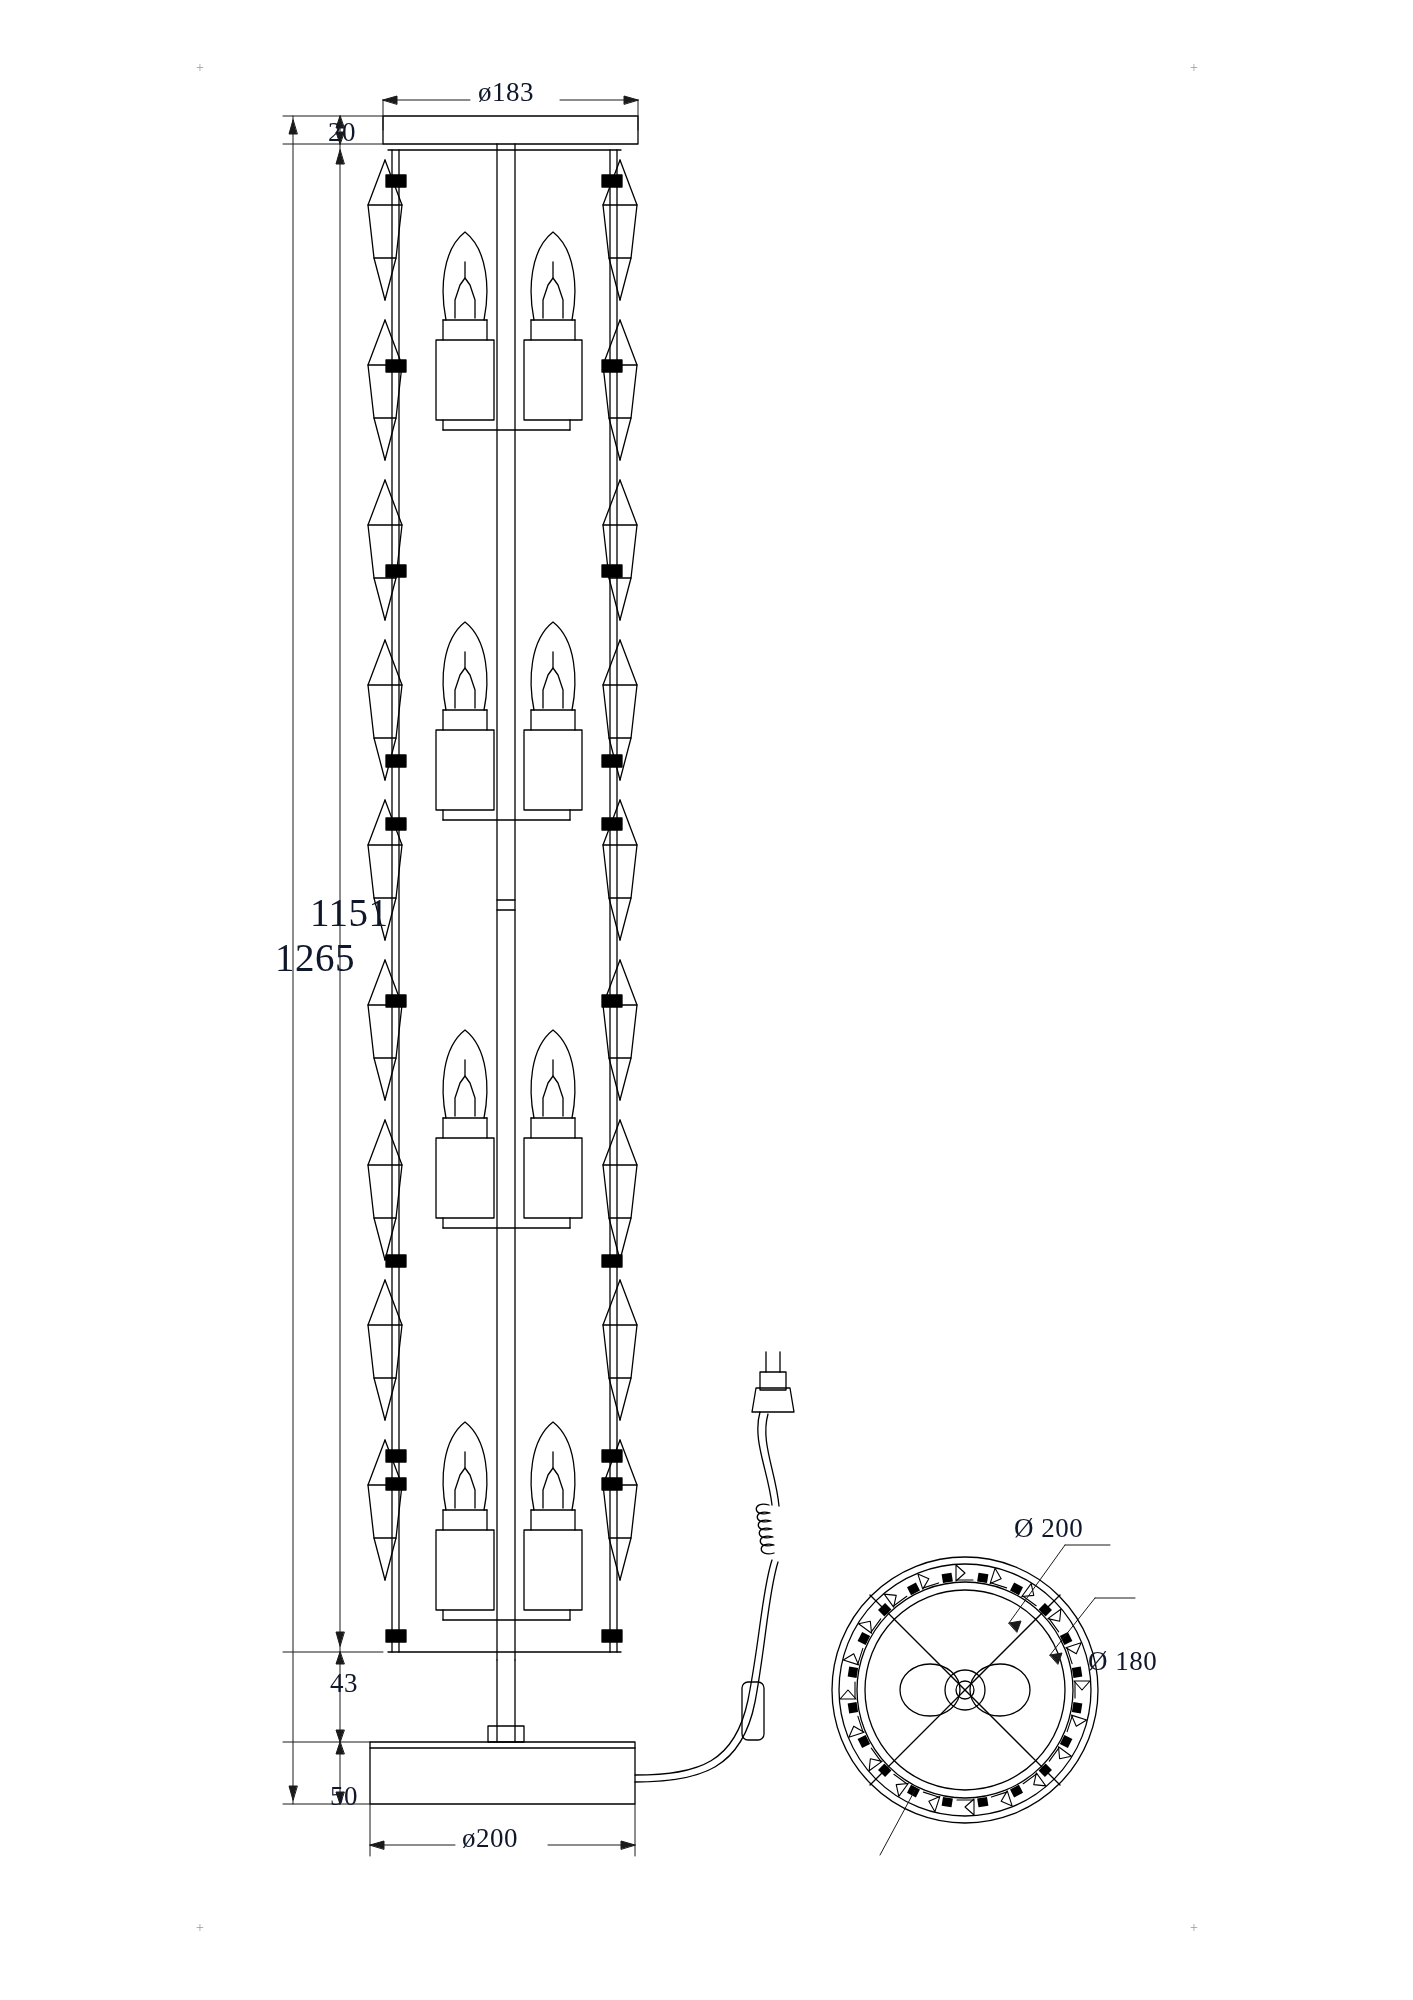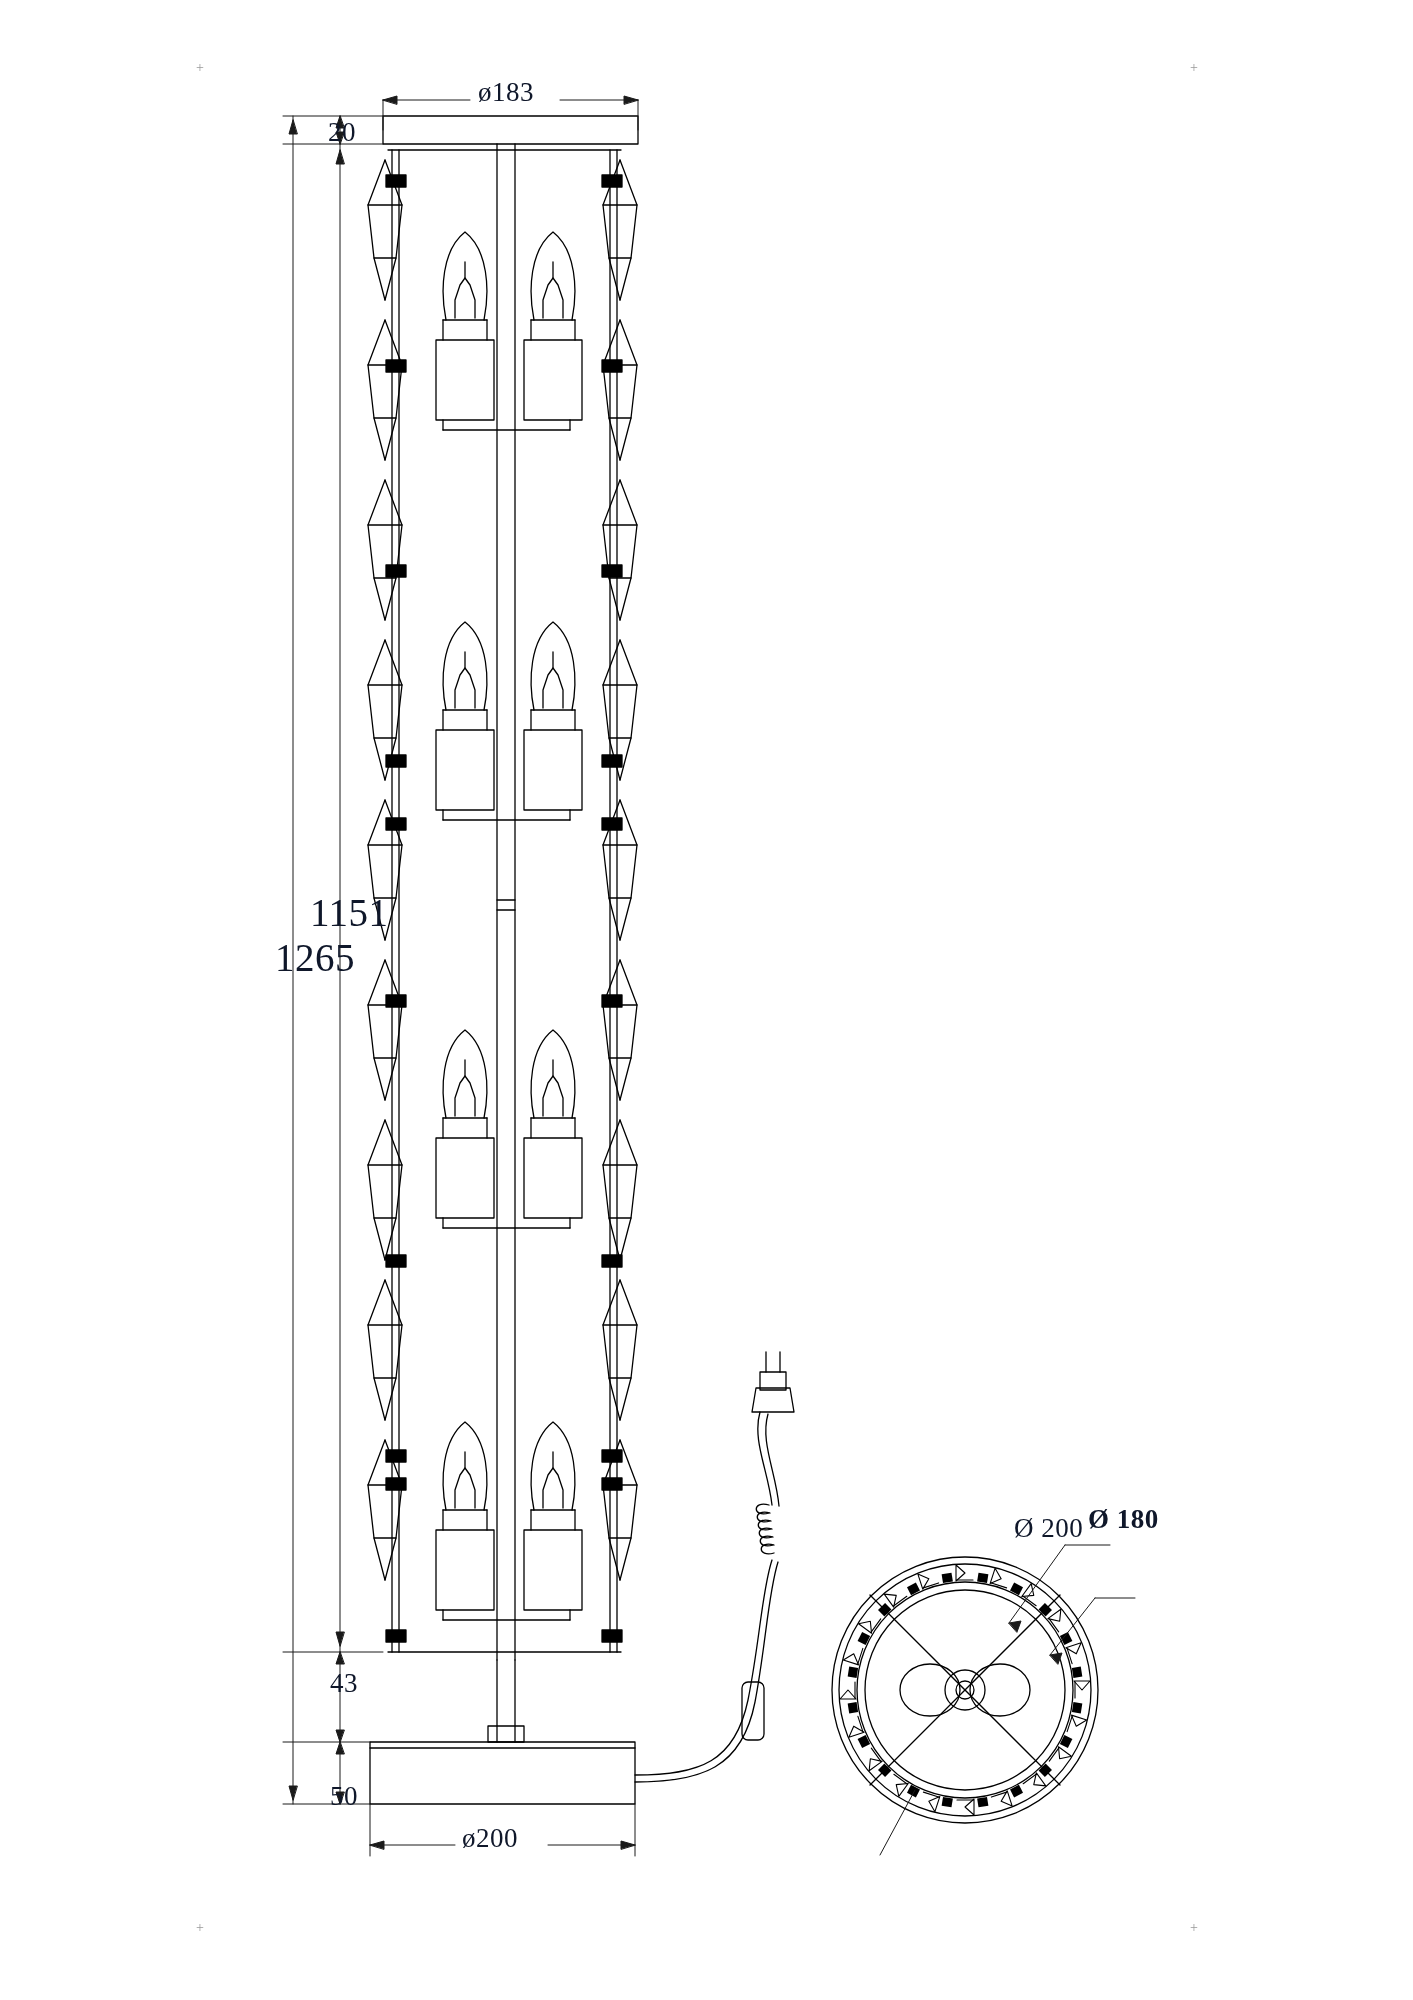--- a/index.html
+++ b/index.html
@@ -500,15 +500,15 @@
   <div class="dim-text big" style="left:246px; top:935px;margin-left:29px;">1265</div>
 
   <div class="dim-text" style="left:330px; top:1668px;">43</div>
 
   <div class="dim-text" style="left:330px; top:1748px;margin-top:33px;">50</div>
 
   <div class="dim-text" style="left:462px; top:1823px;">ø200</div>
 
   <div class="dim-text" style="left:1014px; top:1513px;">Ø 200</div>
 
-  <div class="dim-text" style="left:1088px; top:1504px;font-weight:bold;">Ø 180</div>
+  <div class="dim-text" style="left:1088px; top:1646px;">Ø 180</div>
 
 </div>
 
 </body></html>

